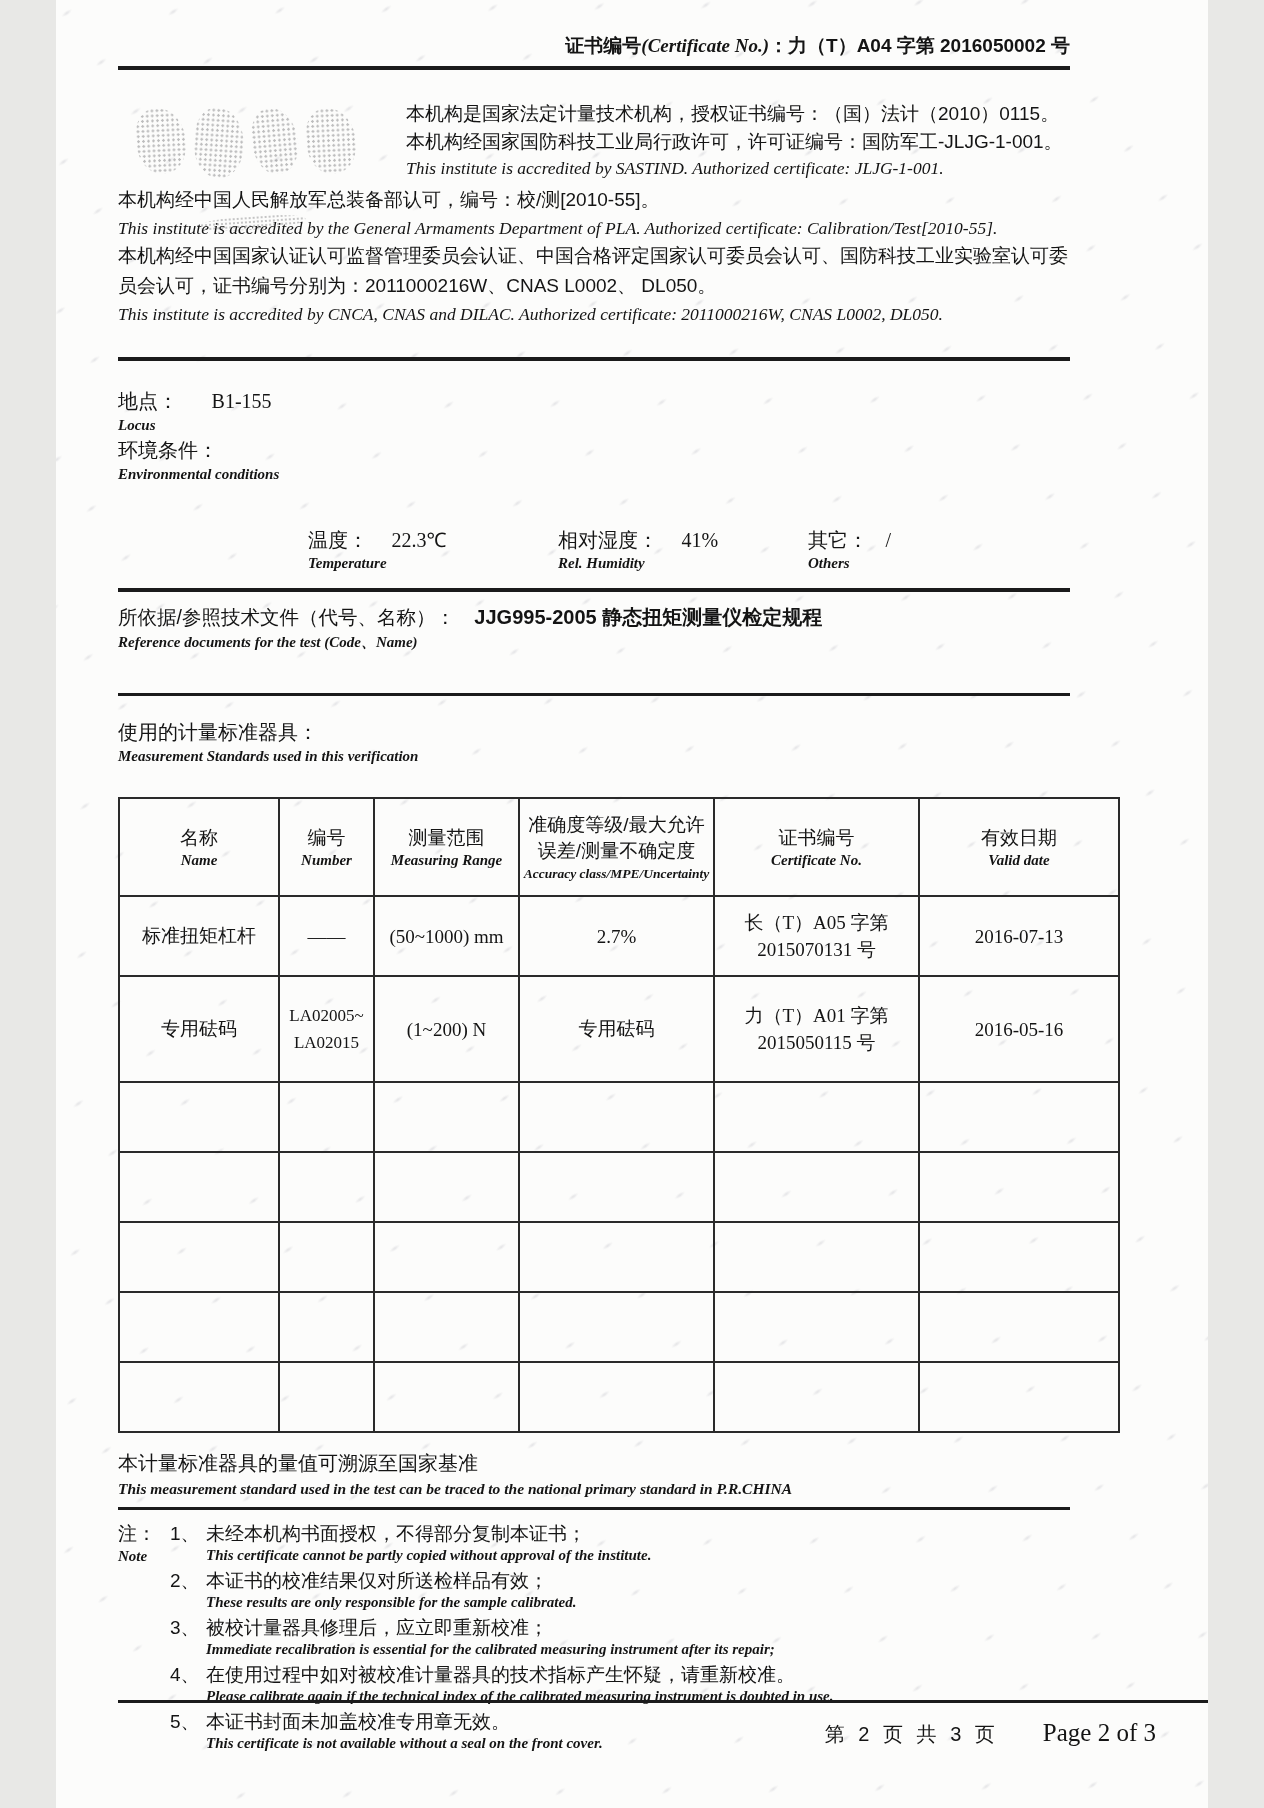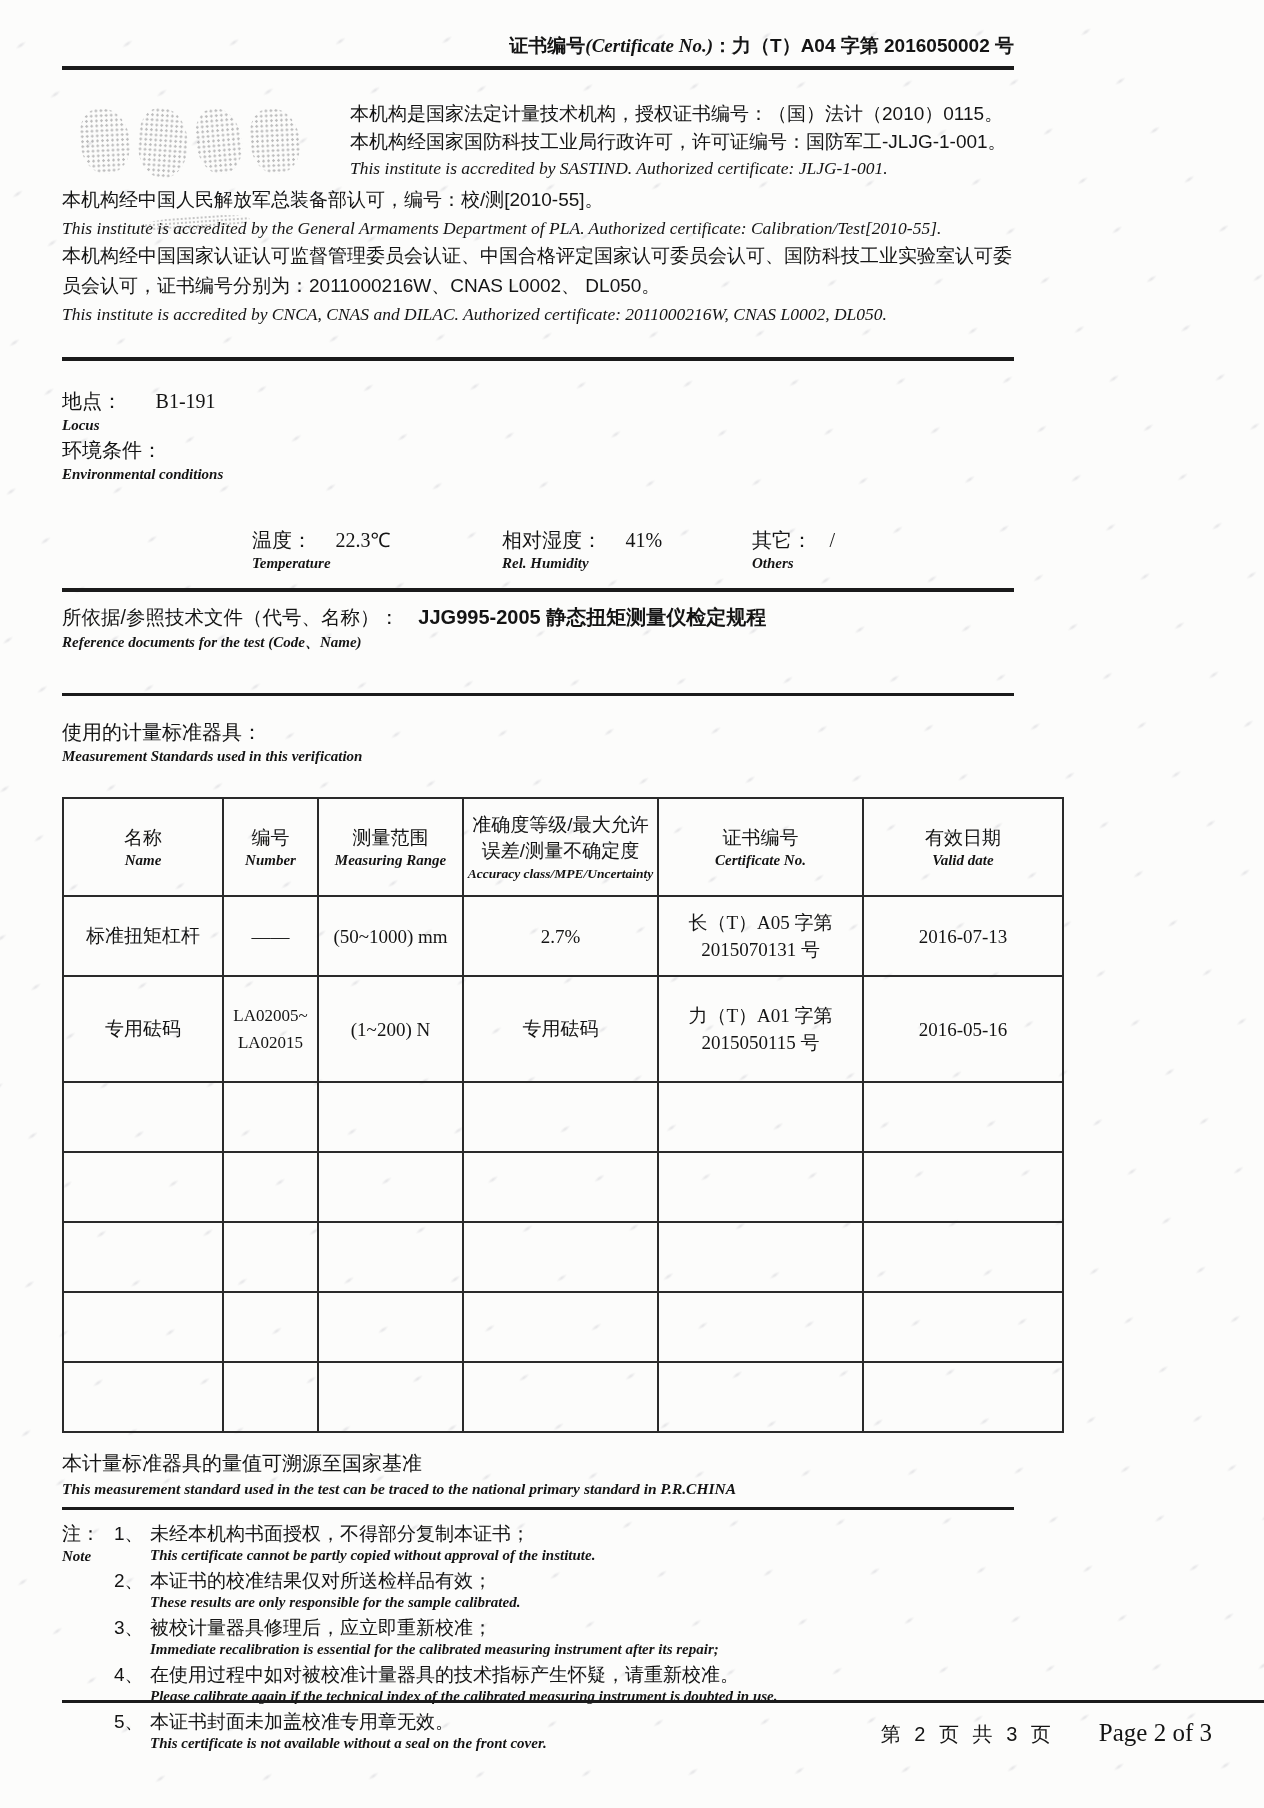--- a/index.html
+++ b/index.html
@@ -1,18 +1,18 @@
 <!DOCTYPE html>
 <html lang="zh"><head>
 <meta charset="utf-8">
 <style>
   html,body{margin:0;padding:0;background:#e8e8e6;}
   .page{
     position:relative;
-    width:1264px;height:1808px;
+    width:1152px;height:1808px;
     margin:0 auto;
     background:#fcfcfb;
     color:#141414;
     font-family:"Liberation Sans",sans-serif;
     overflow:hidden;
   }
   
   .wm{
     position:absolute;inset:-300px;
     background-image:radial-gradient(ellipse 9px 3px at center,rgba(90,90,110,0.16),rgba(90,90,110,0) 70%);
@@ -142,21 +142,21 @@
         <div class="p-zh">本机构经中国国家认证认可监督管理委员会认证、中国合格评定国家认可委员会认可、国防科技工业实验室认可委员会认可，证书编号分别为：2011000216W、CNAS L0002、 DL050。</div>
         <div class="p-en">This institute is accredited by CNCA, CNAS and DILAC. Authorized certificate: 2011000216W, CNAS L0002, DL050.</div>
       </div>
     </div>
 
     <div class="sec-env">
       <hr class="hr thick">
       <div style="margin-top:26px;">
         <div class="lab-zh">
           <span>地点：</span>
-          <span class="serifv" style="margin-left:28px;">B1-191</span>
+          <span class="serifv" style="margin-left:28px;">B1-155</span>
         </div>
         <div class="lab-en">Locus</div>
         <div class="lab-zh">环境条件：</div>
         <div class="lab-en">Environmental conditions</div>
       </div>
       <div class="env-row">
         <div class="env-item env-t">
           <div class="pair">
             <span>温度：</span>
             <span class="serifv" style="margin-left:18px;">22.3℃</span>

